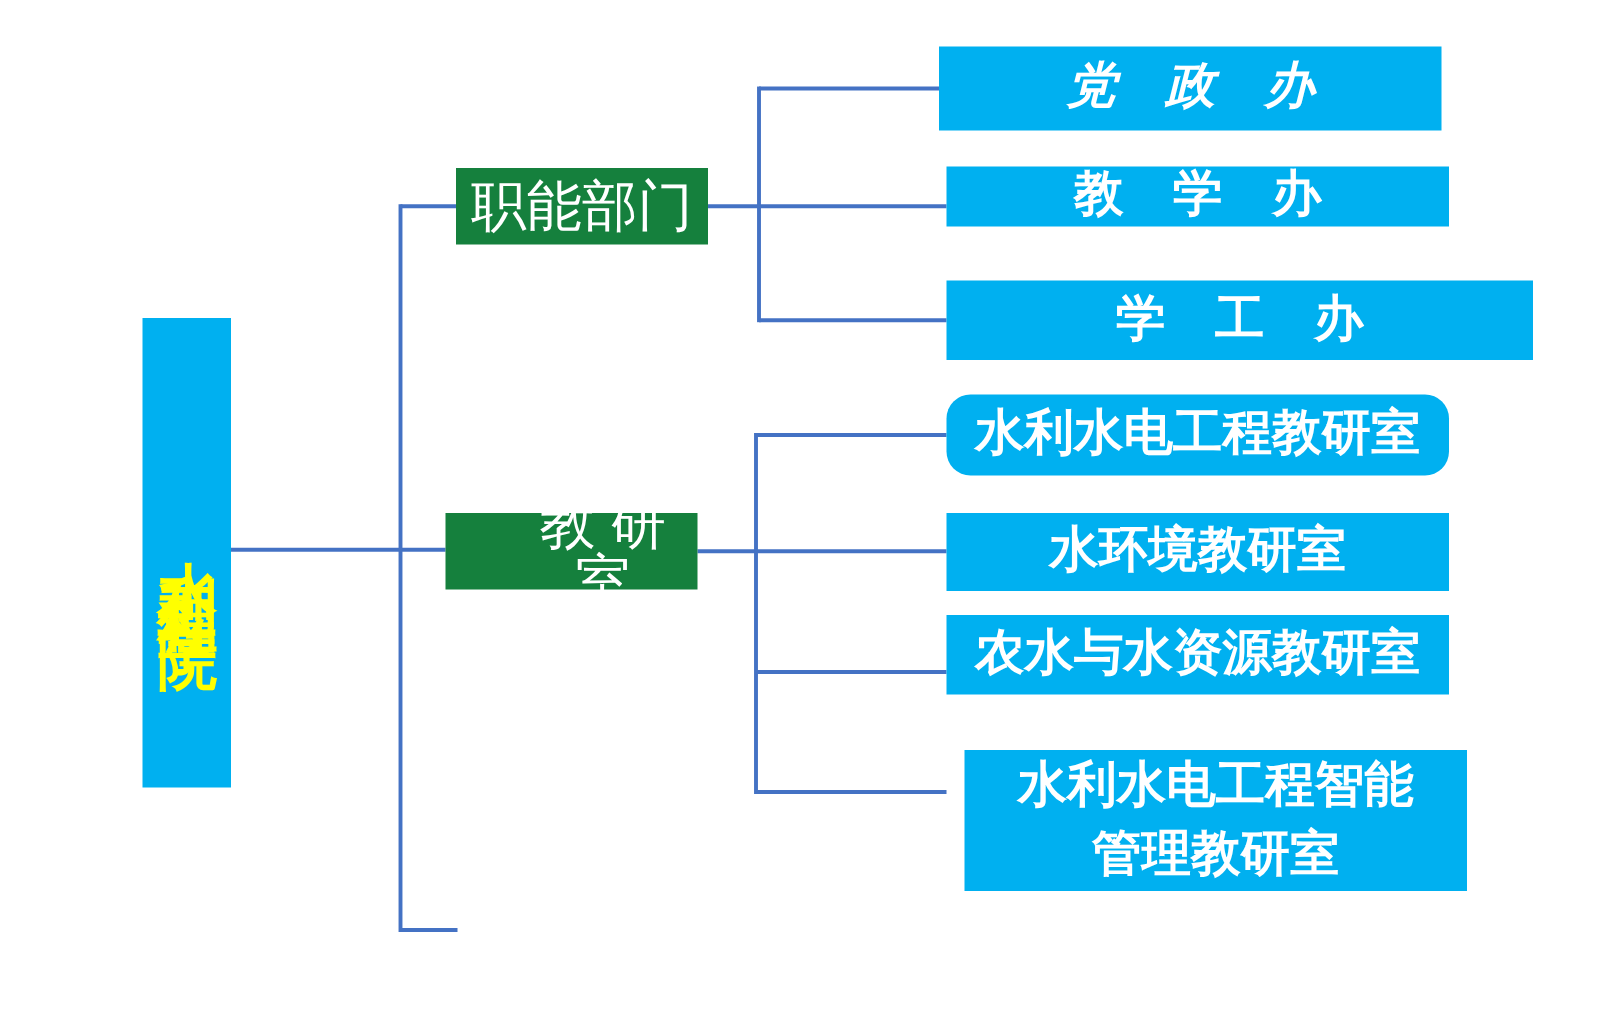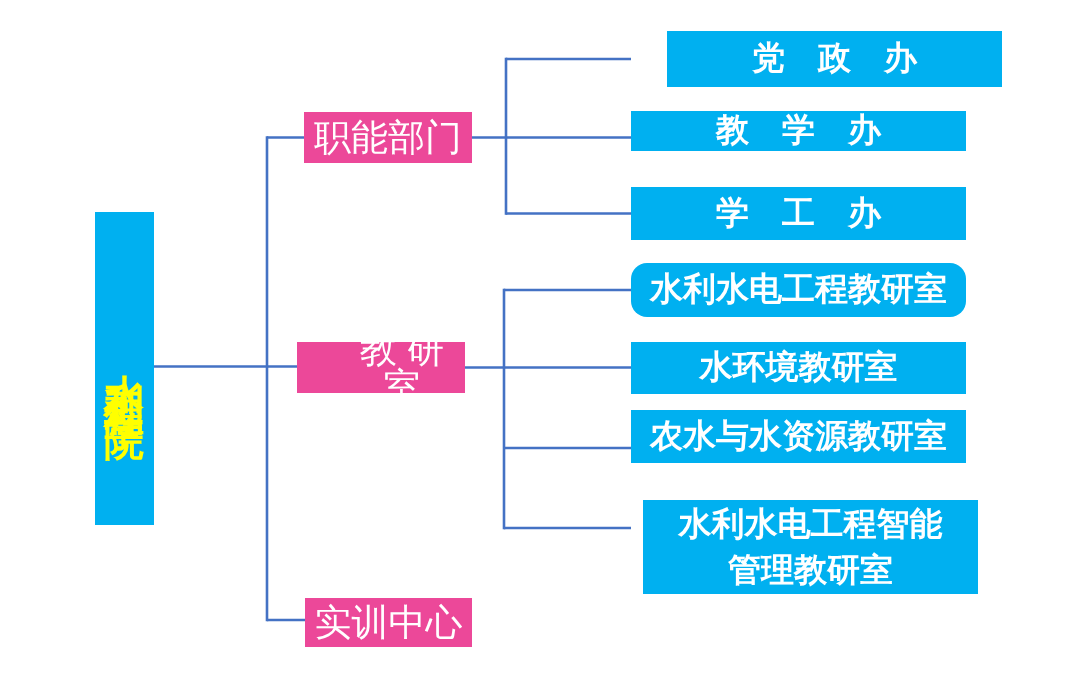--- a/index.html
+++ b/index.html
@@ -21,21 +21,21 @@
   .node {
     position: absolute;
     display: flex;
     align-items: center;
     justify-content: center;
     color: #ffffff;
     box-sizing: border-box;
     text-align: center;
   }
   .node.orange {
-    background: #ec4899;
+    background: #15803d;
     font-family: "Liberation Sans", sans-serif;
     font-size: 37px;
     font-weight: 500;
     line-height: 1;
   }
   .node.cyan {
     background: #00B0F0;
     font-family: "Liberation Serif", serif;
     font-size: 33px;
     font-weight: 600;
@@ -80,27 +80,26 @@
     <line x1="504" y1="448" x2="631" y2="448"></line>
     <line x1="504" y1="528" x2="631" y2="528"></line>
   </svg>
 
   <div class="node root" style="left:95px; top:212px; width:59px; height:313px;">水利工程学院</div>
 
   <div class="node orange" style="left:304px; top:112px; width:168px; height:51px;">职能部门</div>
 
   <div class="node orange" style="left:297px; top:342px; width:168px; height:51px;padding-left:42px;">教 研 室</div>
 
-  <div class="node orange" style="left:305px; top:598px; width:167px; height:49px;">实训中心</div>
 
-  <div class="node cyan" style="left:667px; top:31px; width:335px; height:56px;">党　政　办</div>
+  <div class="node cyan" style="left:626px; top:31px; width:335px; height:56px;font-style:italic;">党　政　办</div>
 
   <div class="node cyan" style="left:631px; top:111px; width:335px; height:40px;">教　学　办</div>
 
-  <div class="node cyan" style="left:631px; top:187px; width:335px; height:53px;">学　工　办</div>
+  <div class="node cyan" style="left:631px; top:187px; width:391px; height:53px;">学　工　办</div>
 
   <div class="node cyan" style="left:631px; top:263px; width:335px; height:54px;border-radius:16px;">水利水电工程教研室</div>
 
   <div class="node cyan" style="left:631px; top:342px; width:335px; height:52px;">水环境教研室</div>
 
   <div class="node cyan" style="left:631px; top:410px; width:335px; height:53px;">农水与水资源教研室</div>
 
   <div class="node cyan multiline" style="left:631px; top:500px; width:335px; height:94px;margin-left:12px;">水利水电工程智能
 管理教研室</div>
 

